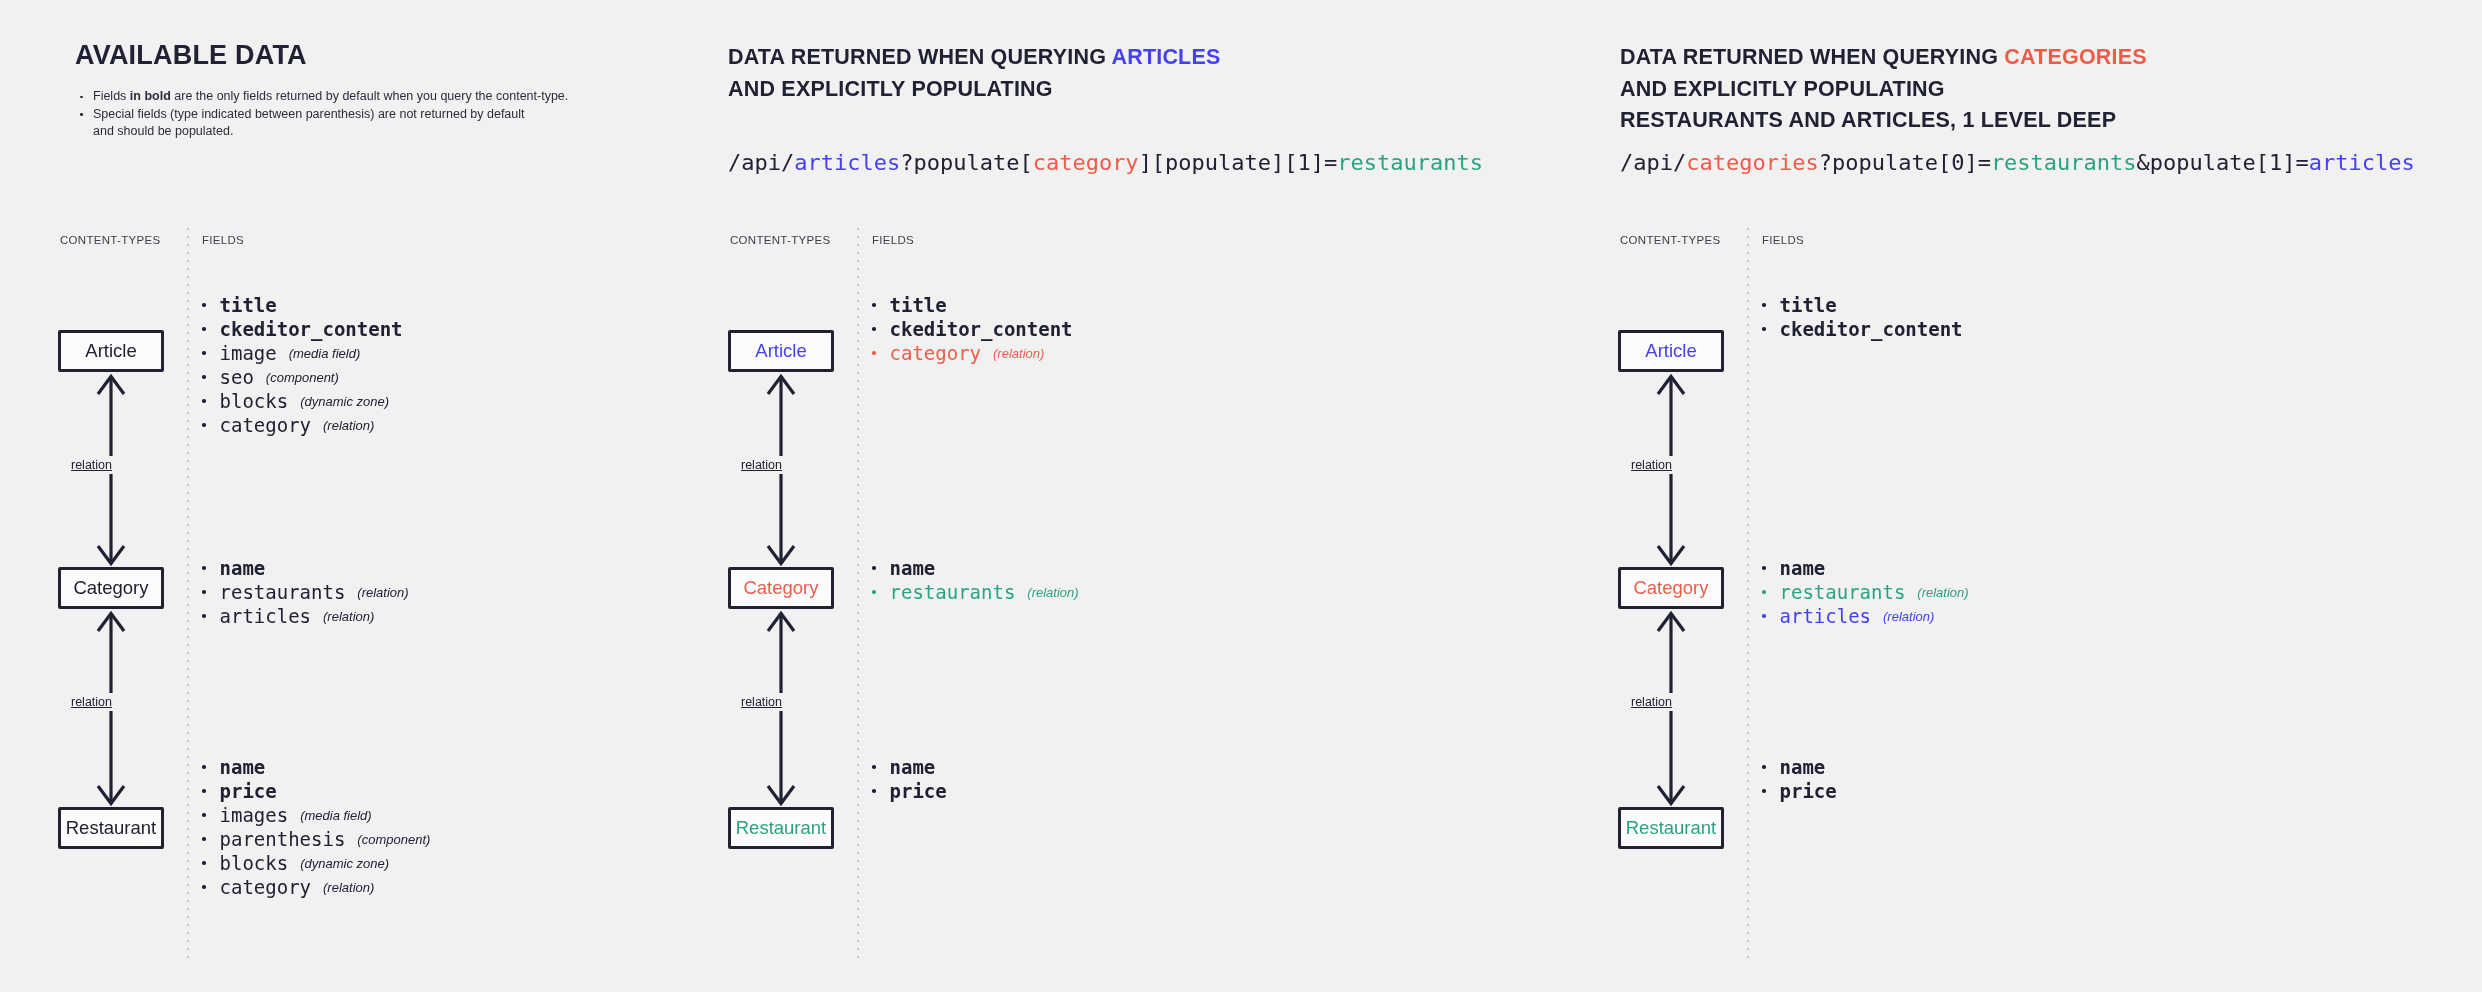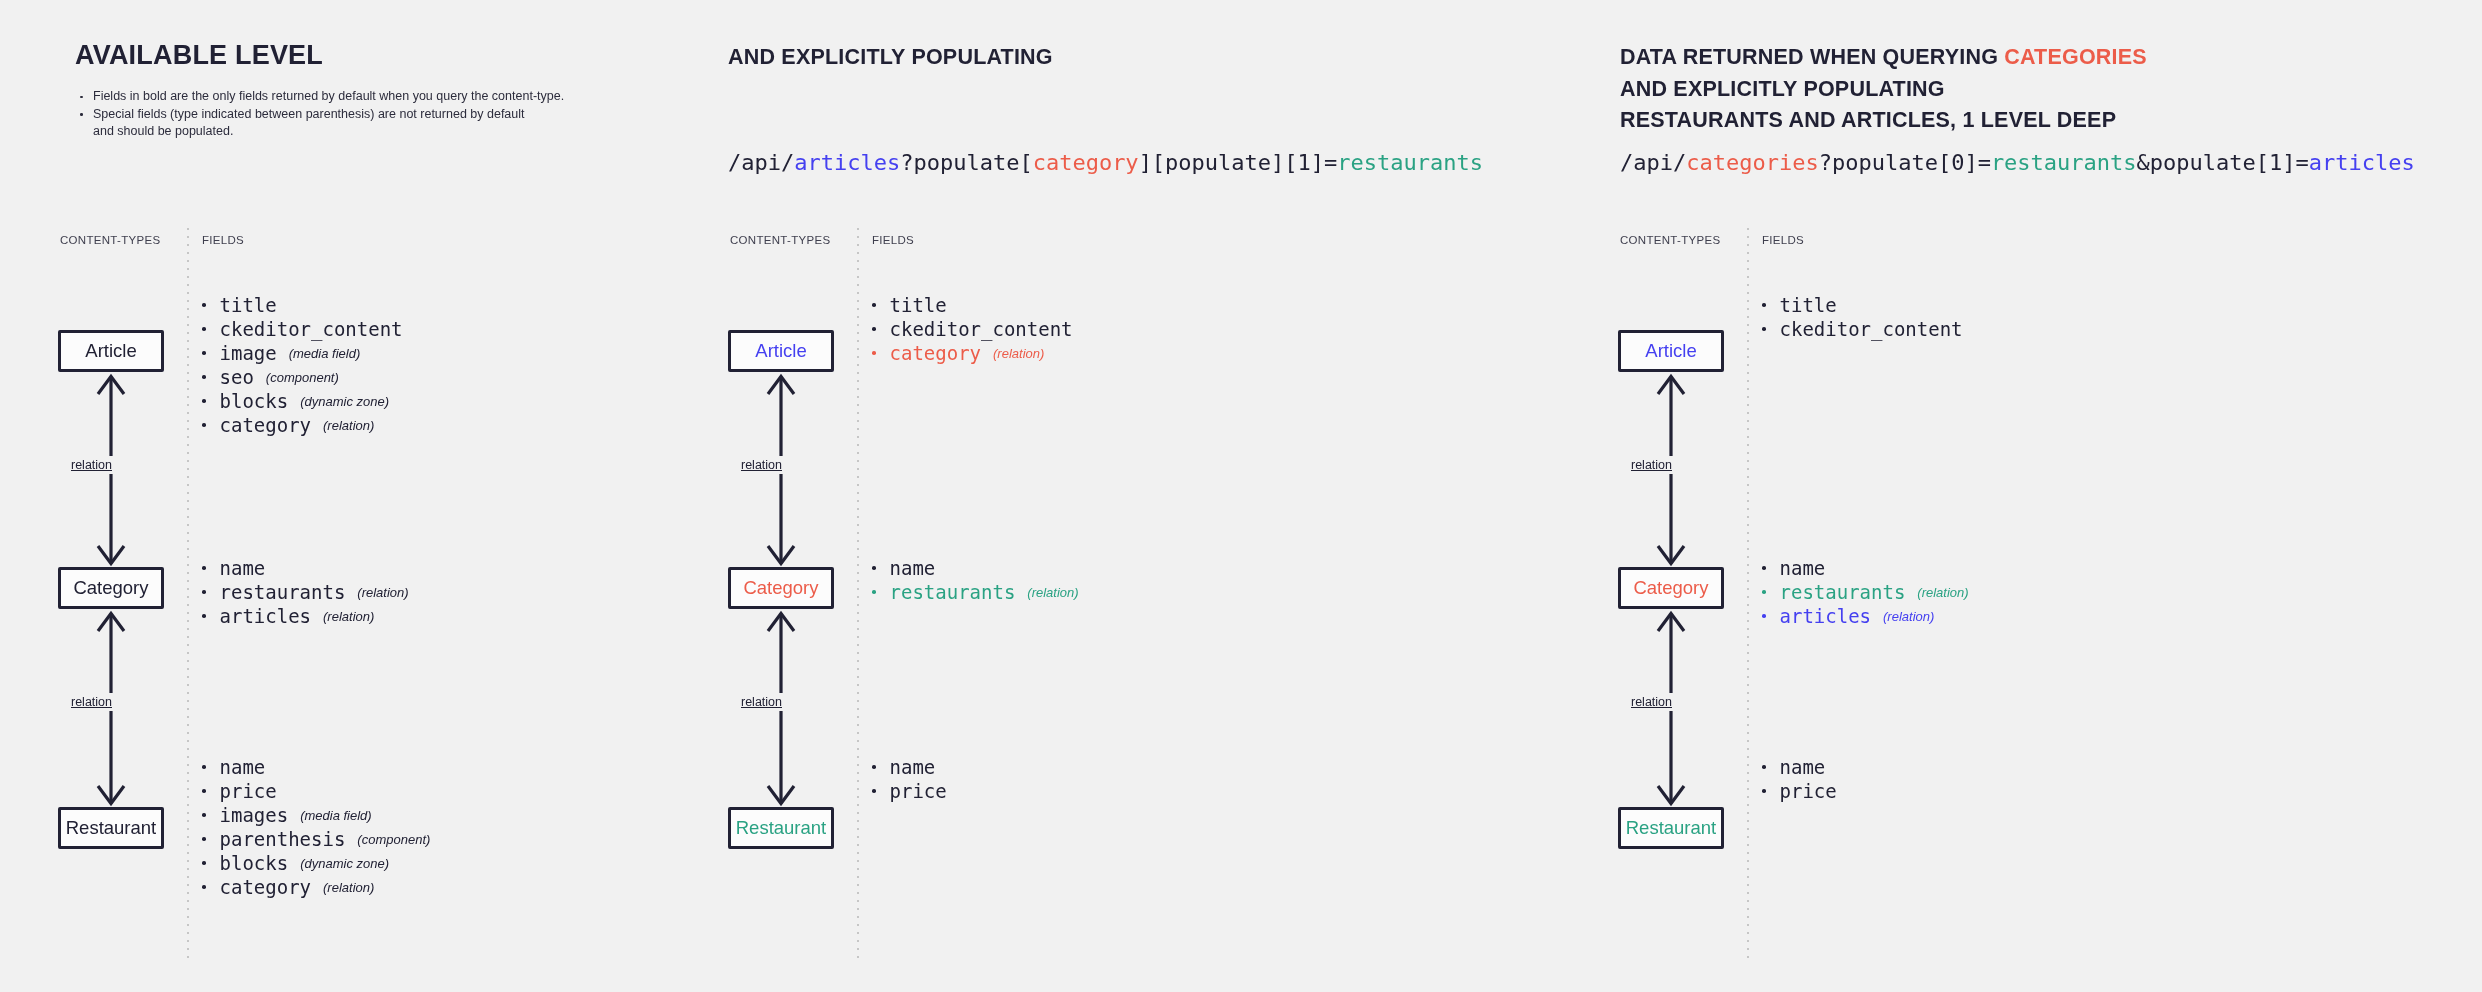--- a/index.html
+++ b/index.html
@@ -9,21 +9,21 @@
   html,body{margin:0;padding:0;background:var(--bg);}
   #canvas{position:relative;width:2482px;height:992px;background:var(--bg);overflow:hidden;
           font-family:"Liberation Sans",sans-serif;color:var(--dark);}
   .panel{position:absolute;top:0;height:100%;}
   .titles{position:absolute;}
   .title-line{font-size:21.5px;line-height:31.5px;font-weight:bold;letter-spacing:0.2px;white-space:nowrap;}
   .titles.main .title-line{font-size:27px;line-height:34px;}
   .notes{position:absolute;font-size:12.5px;line-height:17.5px;color:#2c2c3c;}
   .note-row{position:relative;padding-left:16px;white-space:nowrap;}
   .note-dot{position:absolute;left:3px;top:7.5px;width:2.5px;height:2.5px;background:#2c2c3c;border-radius:50%;}
-  .b{font-weight:normal;text-align:center;}
+  .b{font-weight:bold;text-align:center;}
   .url{position:absolute;font-family:"DejaVu Sans Mono",monospace;font-size:22px;line-height:26px;white-space:nowrap;}
   .col-header{position:absolute;font-size:11.5px;line-height:14px;color:var(--muted);letter-spacing:0.3px;white-space:nowrap;}
   .divider{position:absolute;width:2px;
            background-image:repeating-linear-gradient(to bottom,var(--divider) 0 2.2px,transparent 2.2px 8px);}
   .ct-box{position:absolute;width:106px;height:42px;box-sizing:border-box;border:3px solid var(--dark);
           background:var(--boxfill);border-radius:2px;display:flex;align-items:center;justify-content:center;
           font-size:18.5px;}
   .relation-arrow{position:absolute;}
   .relation-label{position:absolute;width:80px;text-align:left;font-size:12.5px;line-height:16px;
                   background:var(--bg);padding:1px 0;color:var(--dark);text-decoration:underline;}
@@ -33,21 +33,21 @@
   .fname{font-family:"DejaVu Sans Mono",monospace;font-size:19px;}
   .ftype{font-size:13px;margin-left:12px;font-style:italic;}
   .c-dark{color:var(--dark);} .c-blue{color:var(--blue);} .c-red{color:var(--red);text-align:center;} .c-green{color:var(--green);}
 </style>
 </head>
 <body>
 
 <div id="canvas">
     <section class="panel" style="left: 40px;">
       <div class="titles main" style="left: 35px; top: 38px;">
-        <div class="title-line"><span class="c-dark">AVAILABLE LEVEL</span></div>
+        <div class="title-line"><span class="c-dark">AVAILABLE DATA</span></div>
       </div>
       <div class="notes" style="left: 37px; top: 88px;">
         <div class="note-row"><span class="note-dot"></span><span>Fields </span><span class="b">in bold</span><span> are the only fields returned by default when you query the content-type.</span></div>
         <div class="note-row"><span class="note-dot"></span><span>Special fields (type indicated between parenthesis) are not returned by default</span></div>
         <div class="note-row"><span>and should be populated.</span></div>
       </div>
       <div class="col-header" style="left: 20px; top: 233px;">CONTENT-TYPES</div>
       <div class="col-header" style="left: 162px; top: 233px;">FIELDS</div>
       <div class="divider" style="left: 147px; top: 228px; height: 730px;"></div>
       <div class="ct-box" style="left: 18px; top: 330px;">
@@ -143,20 +143,21 @@
       <div class="relation-label" style="left: 31px; top: 456px;">relation</div>
       <svg class="relation-arrow" width="44" height="197" style="left: 49px; top: 610px;">
         <line x1="22" y1="3.5" x2="22" y2="193.5" fill="none" stroke="#212134" stroke-width="3.2"></line>
         <polyline points="9,21 22,3.5 35,21" fill="none" stroke="#212134" stroke-width="3.2"></polyline>
         <polyline points="9,176 22,193.5 35,176" fill="none" stroke="#212134" stroke-width="3.2"></polyline>
       </svg>
       <div class="relation-label" style="left: 31px; top: 693px;">relation</div>
     </section>
     <section class="panel" style="left: 710px;">
       <div class="titles" style="left: 18px; top: 42px;">
+        <div class="title-line"><span class="c-dark">DATA RETURNED WHEN QUERYING </span><span class="c-blue">ARTICLES</span></div>
         <div class="title-line"><span class="c-dark">AND EXPLICITLY POPULATING</span></div>
       </div>
       <div class="url" style="left: 18px; top: 150px;"><span class="c-dark">/api/</span><span class="c-blue">articles</span><span class="c-dark">?populate[</span><span class="c-red">category</span><span class="c-dark">][populate][1]=</span><span class="c-green">restaurants</span></div>
       <div class="col-header" style="left: 20px; top: 233px;">CONTENT-TYPES</div>
       <div class="col-header" style="left: 162px; top: 233px;">FIELDS</div>
       <div class="divider" style="left: 147px; top: 228px; height: 730px;"></div>
       <div class="ct-box" style="left: 18px; top: 330px;">
         <span class="c-blue">Article</span>
       </div>
       <div class="field-list" style="left: 162px; top: 293px;">

